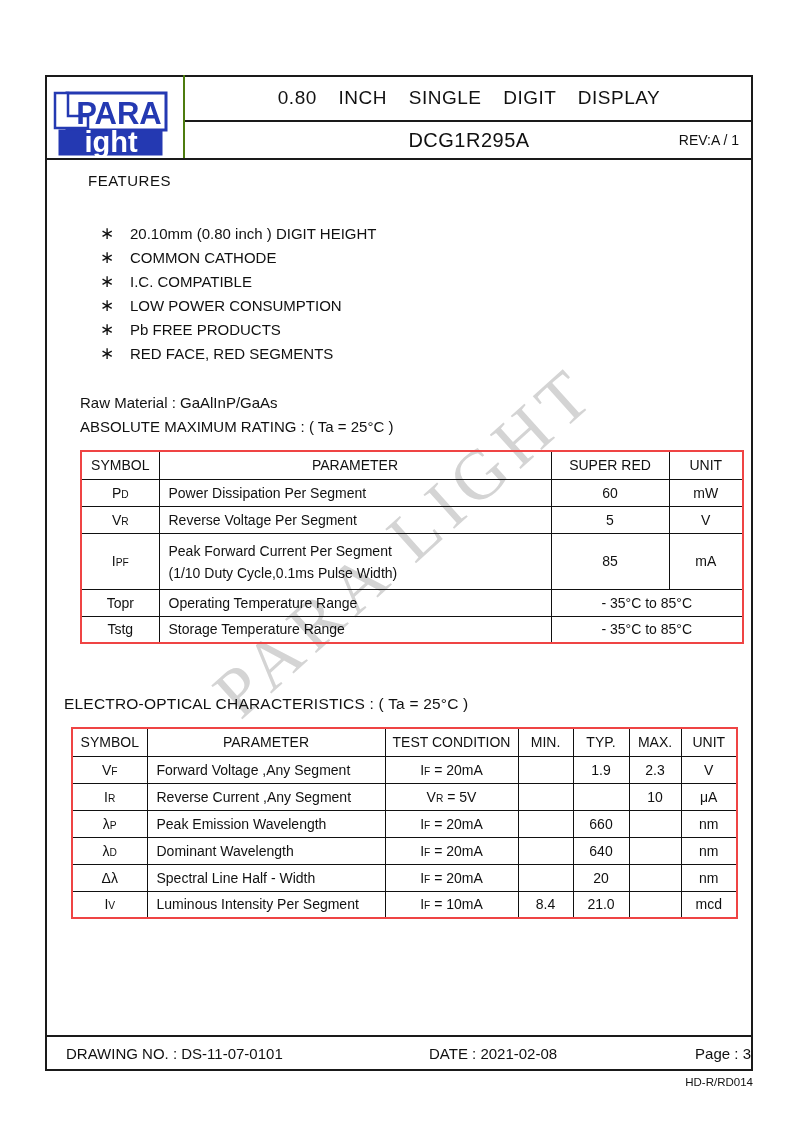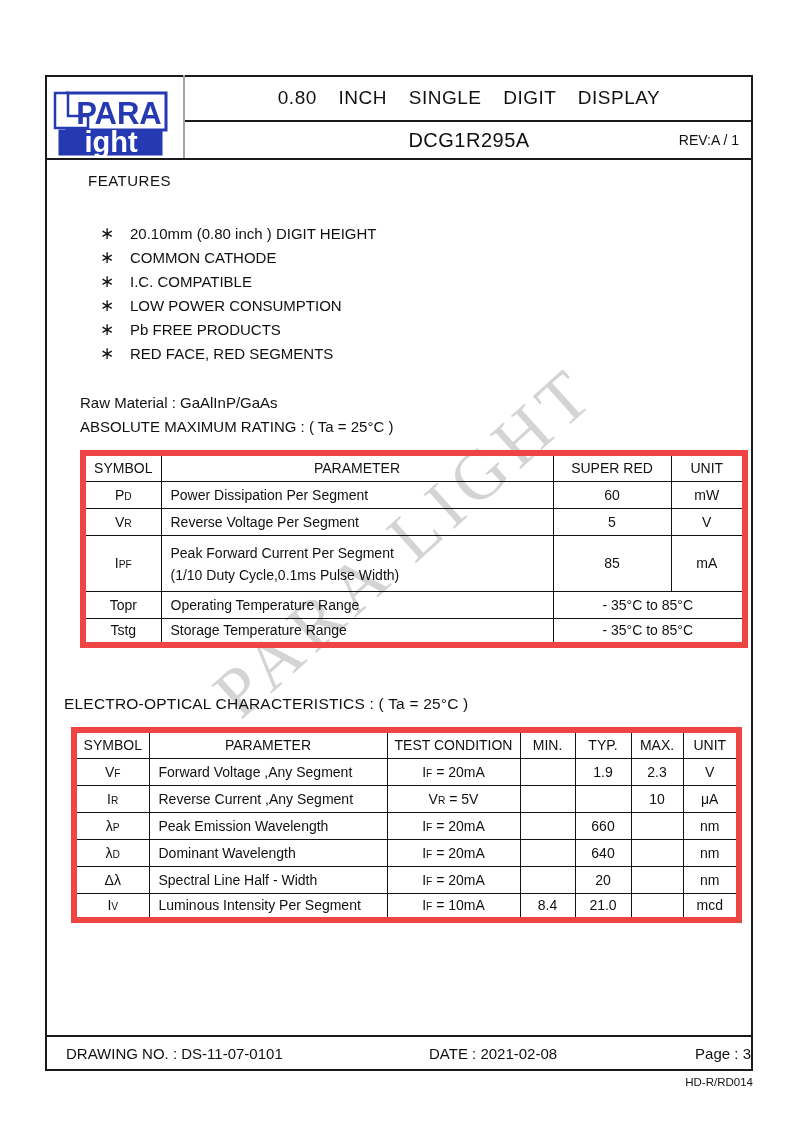--- a/index.html
+++ b/index.html
@@ -17,21 +17,21 @@
     transform:translate(-50%,-50%) rotate(-42deg);
     font-family:"Liberation Serif", serif;
     font-size:70px; letter-spacing:8px; white-space:nowrap;
     color:#d4d4d4;
   }
 
   
   .border-box { left:45px; top:75px; width:708px; height:996px; border:2px solid #1a1a1a; }
 
   
-  .logo-cell { left:45px; top:75px; width:140px; height:85px; border-right:2px solid #a3a3a3; }
+  .logo-cell { left:45px; top:75px; width:140px; height:85px; border-right:2px solid #4d7c0f; }
   .header-bottom { left:45px; top:158px; width:708px; height:2px; background:#1a1a1a; }
   .header-row-divider { left:185px; top:120px; width:568px; height:2px; background:#1a1a1a; }
   .title-row1 {
     left:185px; top:75px; width:568px; height:45px;
     display:flex; align-items:center; justify-content:center;
     font-size:19px; word-spacing:16px; letter-spacing:0.5px;
   }
   .title-row2 { left:185px; top:122px; width:568px; height:36px; }
   .part-number {
     position:absolute; left:0; top:0; width:100%; height:100%;
@@ -47,21 +47,21 @@
   
   .features-heading { left:88px; top:172px; font-size:15px; letter-spacing:0.5px; }
   .features-list { left:100px; top:221px; font-size:15px; }
   .feature-item { display:flex; align-items:center; height:24px; }
   .feature-bullet { width:30px; font-size:17px; }
 
   
   .raw-block { left:80px; top:391px; font-size:15px; line-height:24px; }
 
   
-  table { border-collapse:collapse; border:6px solid #ef4444; table-layout:fixed; background:transparent; }
+  table { border-collapse:collapse; border:2px solid #ef4444; table-layout:fixed; background:transparent; }
   td, th { border:1.5px solid #111; font-weight:normal; font-size:14px; text-align:center; overflow:hidden; }
   td.param { text-align:left; padding-left:9px; }
   .sb { font-size:0.73em; }
   .tbl1 { left:80px; top:450px; }
   .tbl2 { left:71px; top:727px; }
   .tbl1 th { height:28px; }
   .tbl1 td { height:27px; }
   .tbl1 tr.tall td { height:56px; }
   .tbl1 tr.tall td.param { line-height:22px; padding-top:2px; }
   .tbl2 th { height:28px; }

